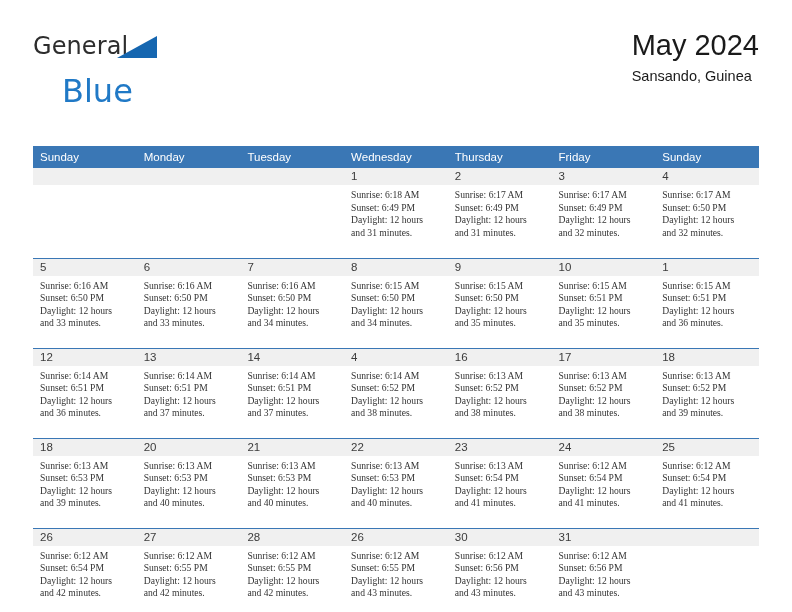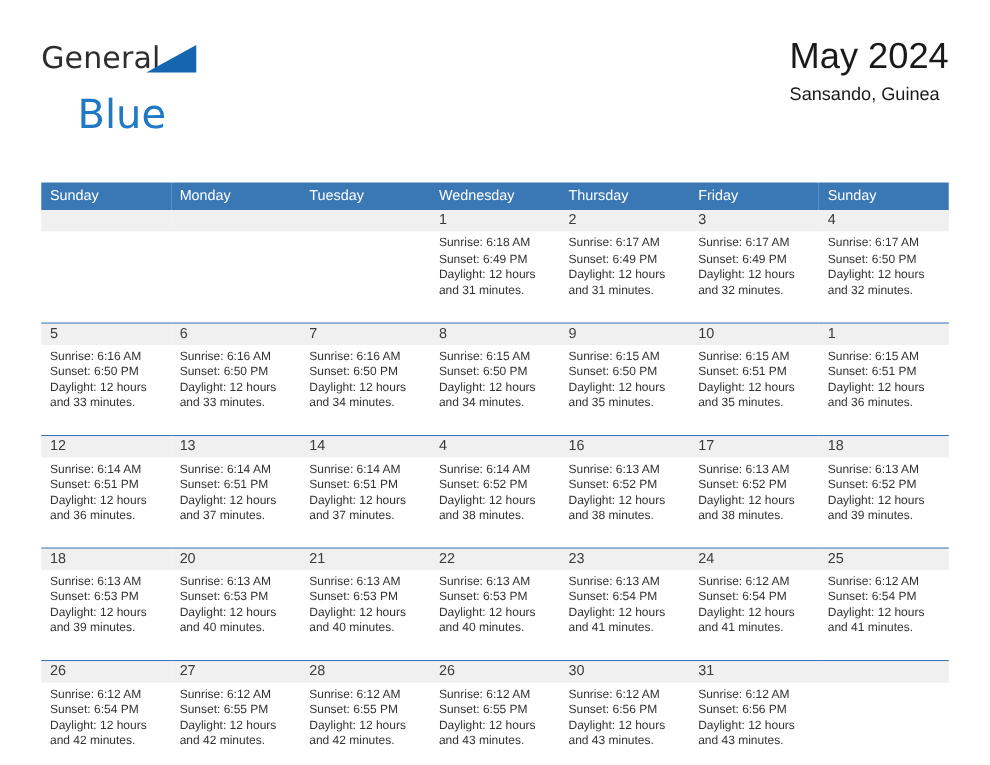--- a/index.html
+++ b/index.html
@@ -143,21 +143,21 @@
     font-family: "Liberation Sans", sans-serif;
   }
   .cell.empty .daynum-band {
     background: #f0f0f0;
   }
   .cell-body {
     padding: 4px 5px 0 7px;
     font-size: 9.6px;
     line-height: 12.6px;
     color: #333333;
-    font-family: Liberation Sans, sans-serif;
+    font-family: Liberation Serif, serif;
   }
   .cell-body div {
     white-space: nowrap;
   }
 </style>
 </head>
 <body>
 
 <div class="page">
 

